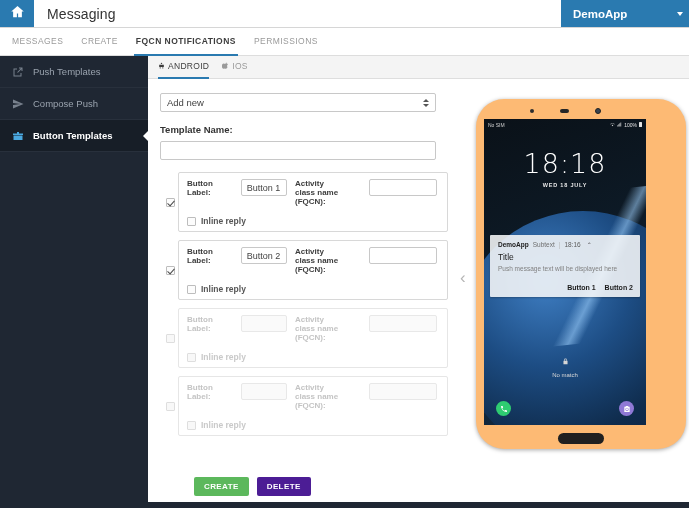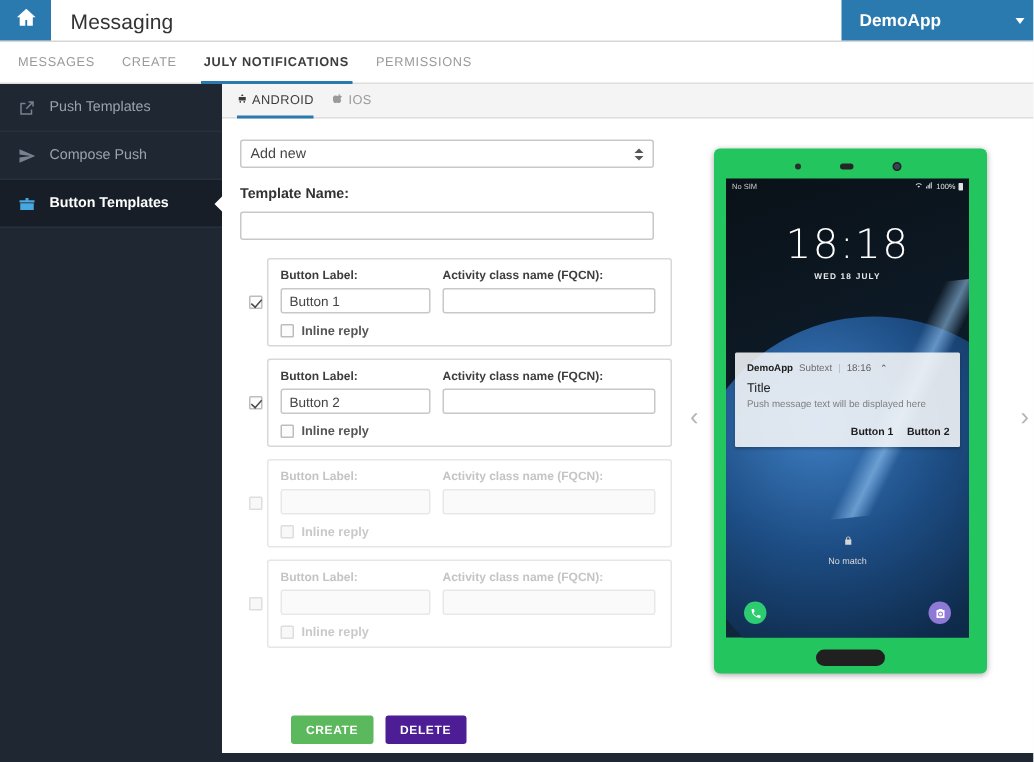--- a/index.html
+++ b/index.html
@@ -119,21 +119,21 @@
     content:"";position:absolute;left:2px;top:0px;width:3px;height:6px;
     border:solid #4a4a4a;border-width:0 1.5px 1.5px 0;transform:rotate(42deg);
   }
   .chk.disabled { border-color:#dedede; background:#f8f8f8; cursor:default; }
   .row-box {
     flex:1; border:1px solid #d8d8d8; border-radius:2px; padding:6px 8px 5px 8px;
     background:#fff;
   }
   .row-box.disabled { border-color:#e6e6e6; }
   .row-fields { display:flex; gap:8px; }
-  .field { display:flex; flex-direction:column; }
+  .field { display:flex; flex-direction:row;gap:28px; }
   .field.lbl { width:100px; }
   .field.fqcn { width:142px; }
   .field-cap { font-size:8px; font-weight:bold; color:#3d3d3d; margin-bottom:4px; }
   .field-cap.disabled { color:#c4c4c4; }
   .field-in {
     height:17px; border:1px solid #c8c8c8; border-radius:2px; background:#fff;
     font-size:9px; color:#444; padding:0 5px; outline:none; font-family:inherit; width:100%;
   }
   .field-in.disabled { border-color:#e8e8e8; background:#fafafa; color:#c4c4c4; }
   .inline-row { display:flex; align-items:center; gap:5px; margin-top:6px;font-weight:bold; }
@@ -153,22 +153,22 @@
   
   .preview { position:absolute; left:310px; top:23px; width:231px; height:423px; }
   .carousel-arrow {
     position:absolute; top:190px; font-size:17px; color:#b5b5b5; cursor:pointer;
     user-select:none; line-height:1;
   }
   .carousel-arrow.left { left:2px; }
   .carousel-arrow.right { right:3px; }
 
   .phone {
-    position:absolute; left:18px; top:20px; width:182px; height:350px;
-    background:#22c55e; border-radius:4px; box-shadow:0 1px 4px rgba(0,0,0,.35);
+    position:absolute; left:18px; top:20px; width:210px; height:350px;
+    background:#fdba74; border-radius:28px; box-shadow:0 1px 4px rgba(0,0,0,.35);
     padding:20px 8px 24px 8px;
   }
   .phone-cam-row {
     position:absolute; top:7px; left:0; width:178px; height:9px;
     display:flex; align-items:center; justify-content:center; gap:26px;
   }
   .sensor { width:4px;height:4px;border-radius:50%;background:#2d2d2d; }
   .speaker { width:9px;height:4px;border-radius:2px;background:#262626; }
   .cam { width:6px;height:6px;border-radius:50%;background:#3a4450;
          border:1px solid #222; }
@@ -258,21 +258,21 @@
     <div class="topbar-spacer"></div>
     <div class="demoapp-btn">
       <span>DemoApp</span>
       <span class="demoapp-caret"></span>
     </div>
   </div>
 
   <div class="navtabs">
     <div class="navtab">MESSAGES</div>
     <div class="navtab">CREATE</div>
-    <div class="navtab active">JULY NOTIFICATIONS</div>
+    <div class="navtab active">FQCN NOTIFICATIONS</div>
     <div class="navtab">PERMISSIONS</div>
   </div>
 
   <div class="sidebar">
     <div class="side-item">
       <span class="side-icon">
         <svg viewBox="0 0 24 24">
             <path d="M3 5h7v2H5v12h12v-5h2v7H3z"></path>
             <path d="M14 3h7v7h-2V6.4l-7.3 7.3-1.4-1.4L17.6 5H14z"></path>
           </svg>

